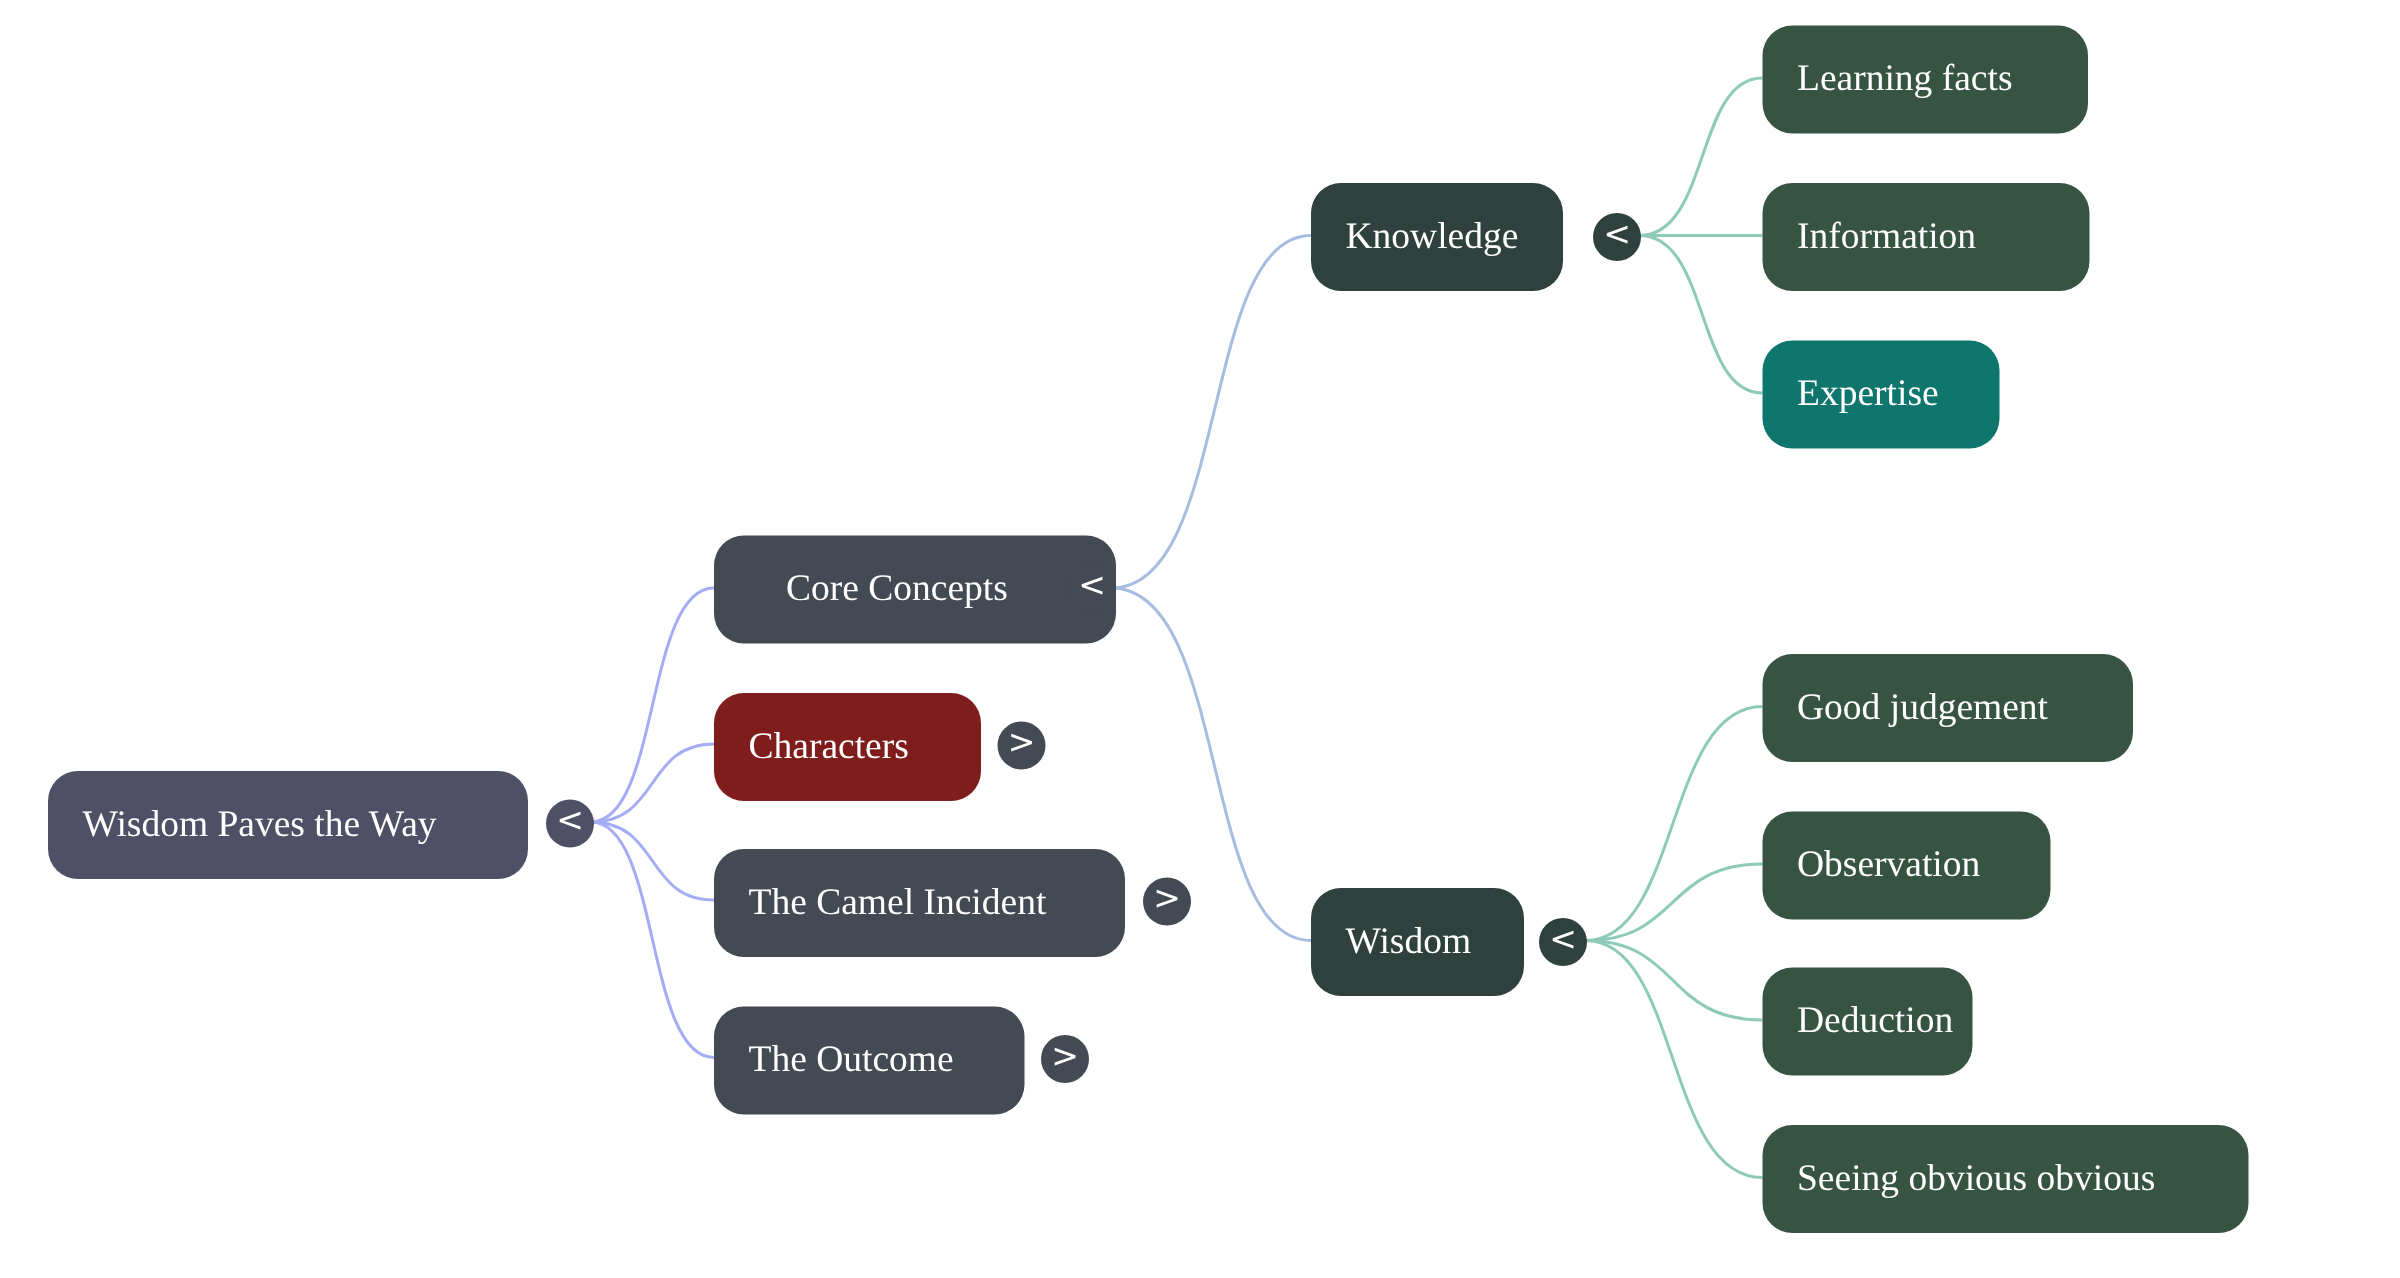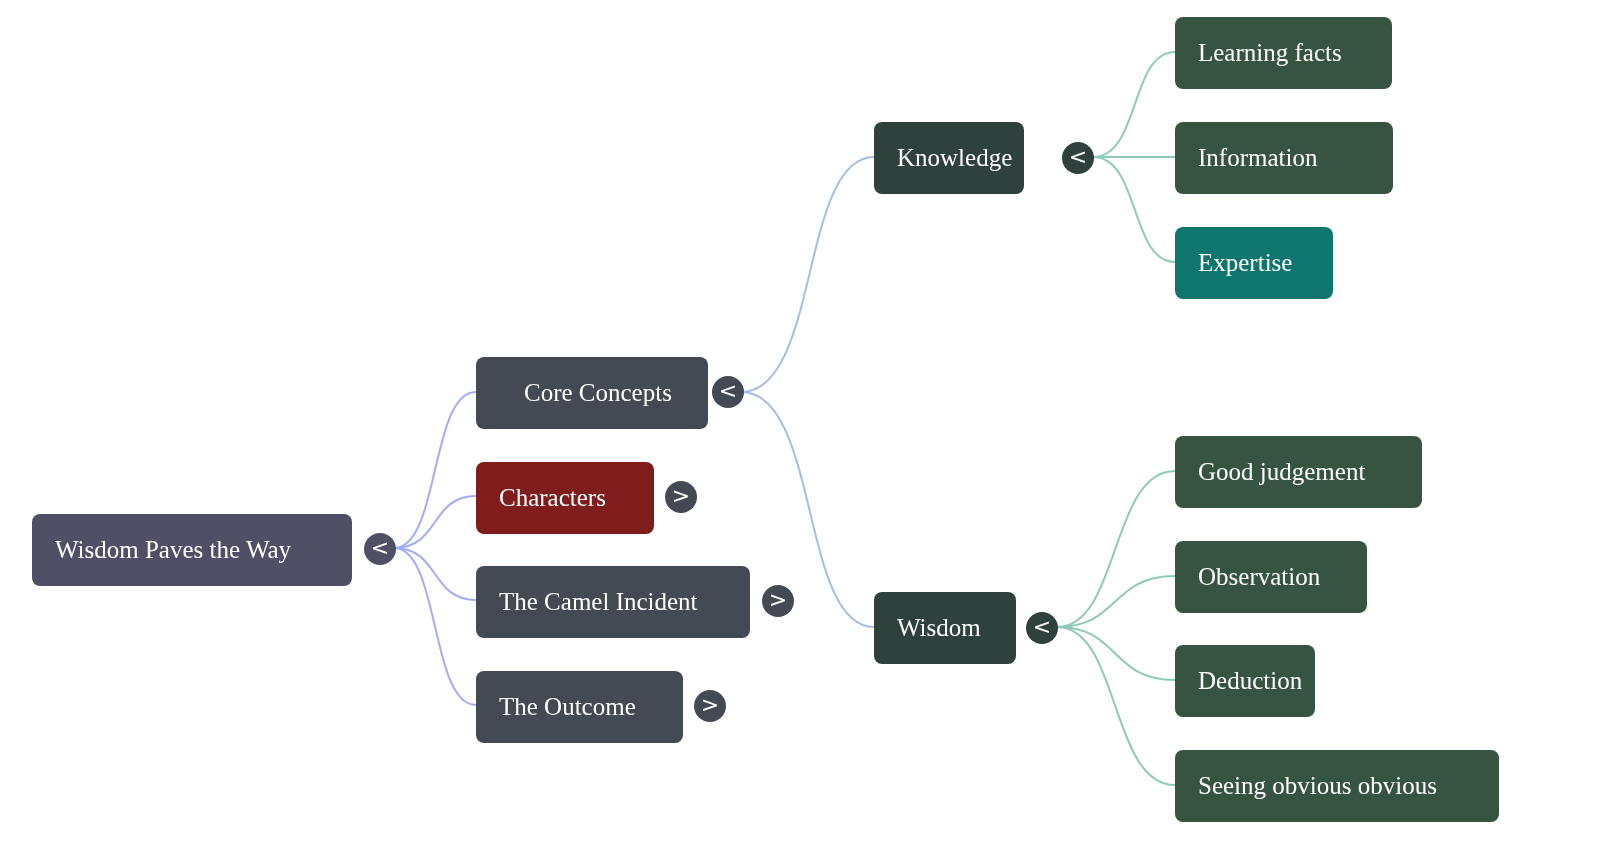--- a/index.html
+++ b/index.html
@@ -1,19 +1,19 @@
 <!DOCTYPE html>
 <html><head>
 <meta charset="utf-8">
 <style>
   html, body { margin: 0; padding: 0; background: #ffffff; }
   body { width: 1600px; height: 852px; position: relative; overflow: hidden; font-family: "Liberation Serif", "DejaVu Serif", serif; }
   #links { position: absolute; left: 0; top: 0; width: 1600px; height: 852px; }
   .node {
-    position: absolute; box-sizing: border-box; height: 72px; border-radius: 8px;
+    position: absolute; box-sizing: border-box; height: 72px; border-radius: 20px;
     color: #ffffff; font-size: 25px; line-height: 72px; padding-left: 23px; white-space: nowrap;
     cursor: pointer;
   }
   .toggle {
     position: absolute; width: 32px; height: 32px; border-radius: 50%;
     color: #ffffff; font-family: "DejaVu Sans", sans-serif; font-size: 22px; line-height: 30px;
     text-align: center; cursor: pointer;
   }
 </style>
 </head>
@@ -31,33 +31,33 @@
   <path fill="none" stroke-width="2" d="M1093,157 C1140,157 1130,262 1175,262" stroke="#8ecab8"></path>
   <path fill="none" stroke-width="2" d="M1057,627 C1120,627 1110,471 1175,471" stroke="#8ecab8"></path>
   <path fill="none" stroke-width="2" d="M1057,627 C1120,627 1110,576 1175,576" stroke="#8ecab8"></path>
   <path fill="none" stroke-width="2" d="M1057,627 C1120,627 1110,680 1175,680" stroke="#8ecab8"></path>
   <path fill="none" stroke-width="2" d="M1057,627 C1120,627 1110,785 1175,785" stroke="#8ecab8"></path>
 </svg>
 
 <div class="node lvl0" style="left: 32px; top: 514px; width: 320px; background: rgb(79, 80, 102);">Wisdom Paves the Way</div>
 <div class="toggle t0" style="left: 364px; top: 533px; background: rgb(79, 80, 102);">&lt;</div>
 
-<div class="node lvl1" style="left: 476px; top: 357px; width: 232px; background: rgb(67, 74, 83); padding-left: 48px;">Core Concepts</div>
+<div class="node lvl1" style="left: 476px; top: 357px; width: 268px; background: rgb(67, 74, 83); padding-left: 48px;">Core Concepts</div>
 <div class="toggle t1" style="left: 712px; top: 376px; background: rgb(67, 74, 83);">&lt;</div>
 
 <div class="node lvl1" style="left: 476px; top: 462px; width: 178px; background: #7f1d1d;">Characters</div>
 <div class="toggle t1" style="left: 665px; top: 481px; background: rgb(67, 74, 83);">&gt;</div>
 
 <div class="node lvl1" style="left: 476px; top: 566px; width: 274px; background: rgb(67, 74, 83);">The Camel Incident</div>
 <div class="toggle t1" style="left: 762px; top: 585px; background: rgb(67, 74, 83);">&gt;</div>
 
 <div class="node lvl1" style="left: 476px; top: 671px; width: 207px; background: rgb(67, 74, 83);">The Outcome</div>
 <div class="toggle t1" style="left: 694px; top: 690px; background: rgb(67, 74, 83);">&gt;</div>
 
-<div class="node lvl2" style="left: 874px; top: 122px; width: 150px; background: rgb(47, 65, 61);">Knowledge</div>
+<div class="node lvl2" style="left: 874px; top: 122px; width: 168px; background: rgb(47, 65, 61);">Knowledge</div>
 <div class="toggle t2" style="left: 1062px; top: 142px; background: rgb(47, 65, 61);">&lt;</div>
 
 <div class="node lvl2" style="left: 874px; top: 592px; width: 142px; background: rgb(47, 65, 61);">Wisdom</div>
 <div class="toggle t2" style="left: 1026px; top: 612px; background: rgb(47, 65, 61);">&lt;</div>
 
 <div class="node lvl3" style="left: 1175px; top: 17px; width: 217px; background: rgb(55, 84, 67);">Learning facts</div>
 <div class="node lvl3" style="left: 1175px; top: 122px; width: 218px; background: rgb(55, 84, 67);">Information</div>
 <div class="node lvl3" style="left: 1175px; top: 227px; width: 158px; background: #0f766e;">Expertise</div>
 
 <div class="node lvl3" style="left: 1175px; top: 436px; width: 247px; background: rgb(55, 84, 67);">Good judgement</div>

